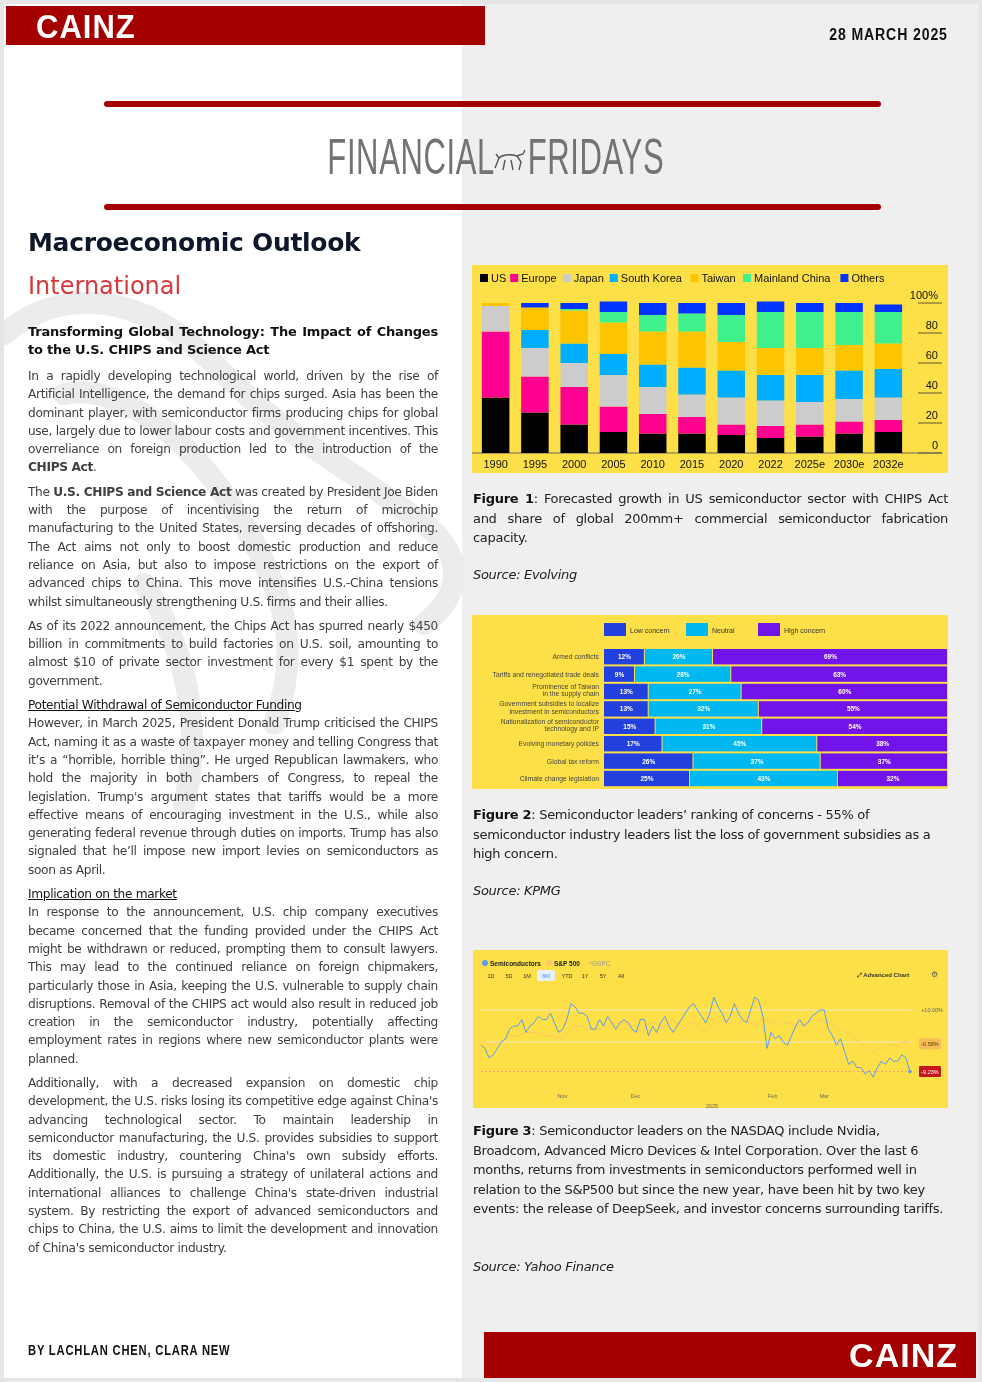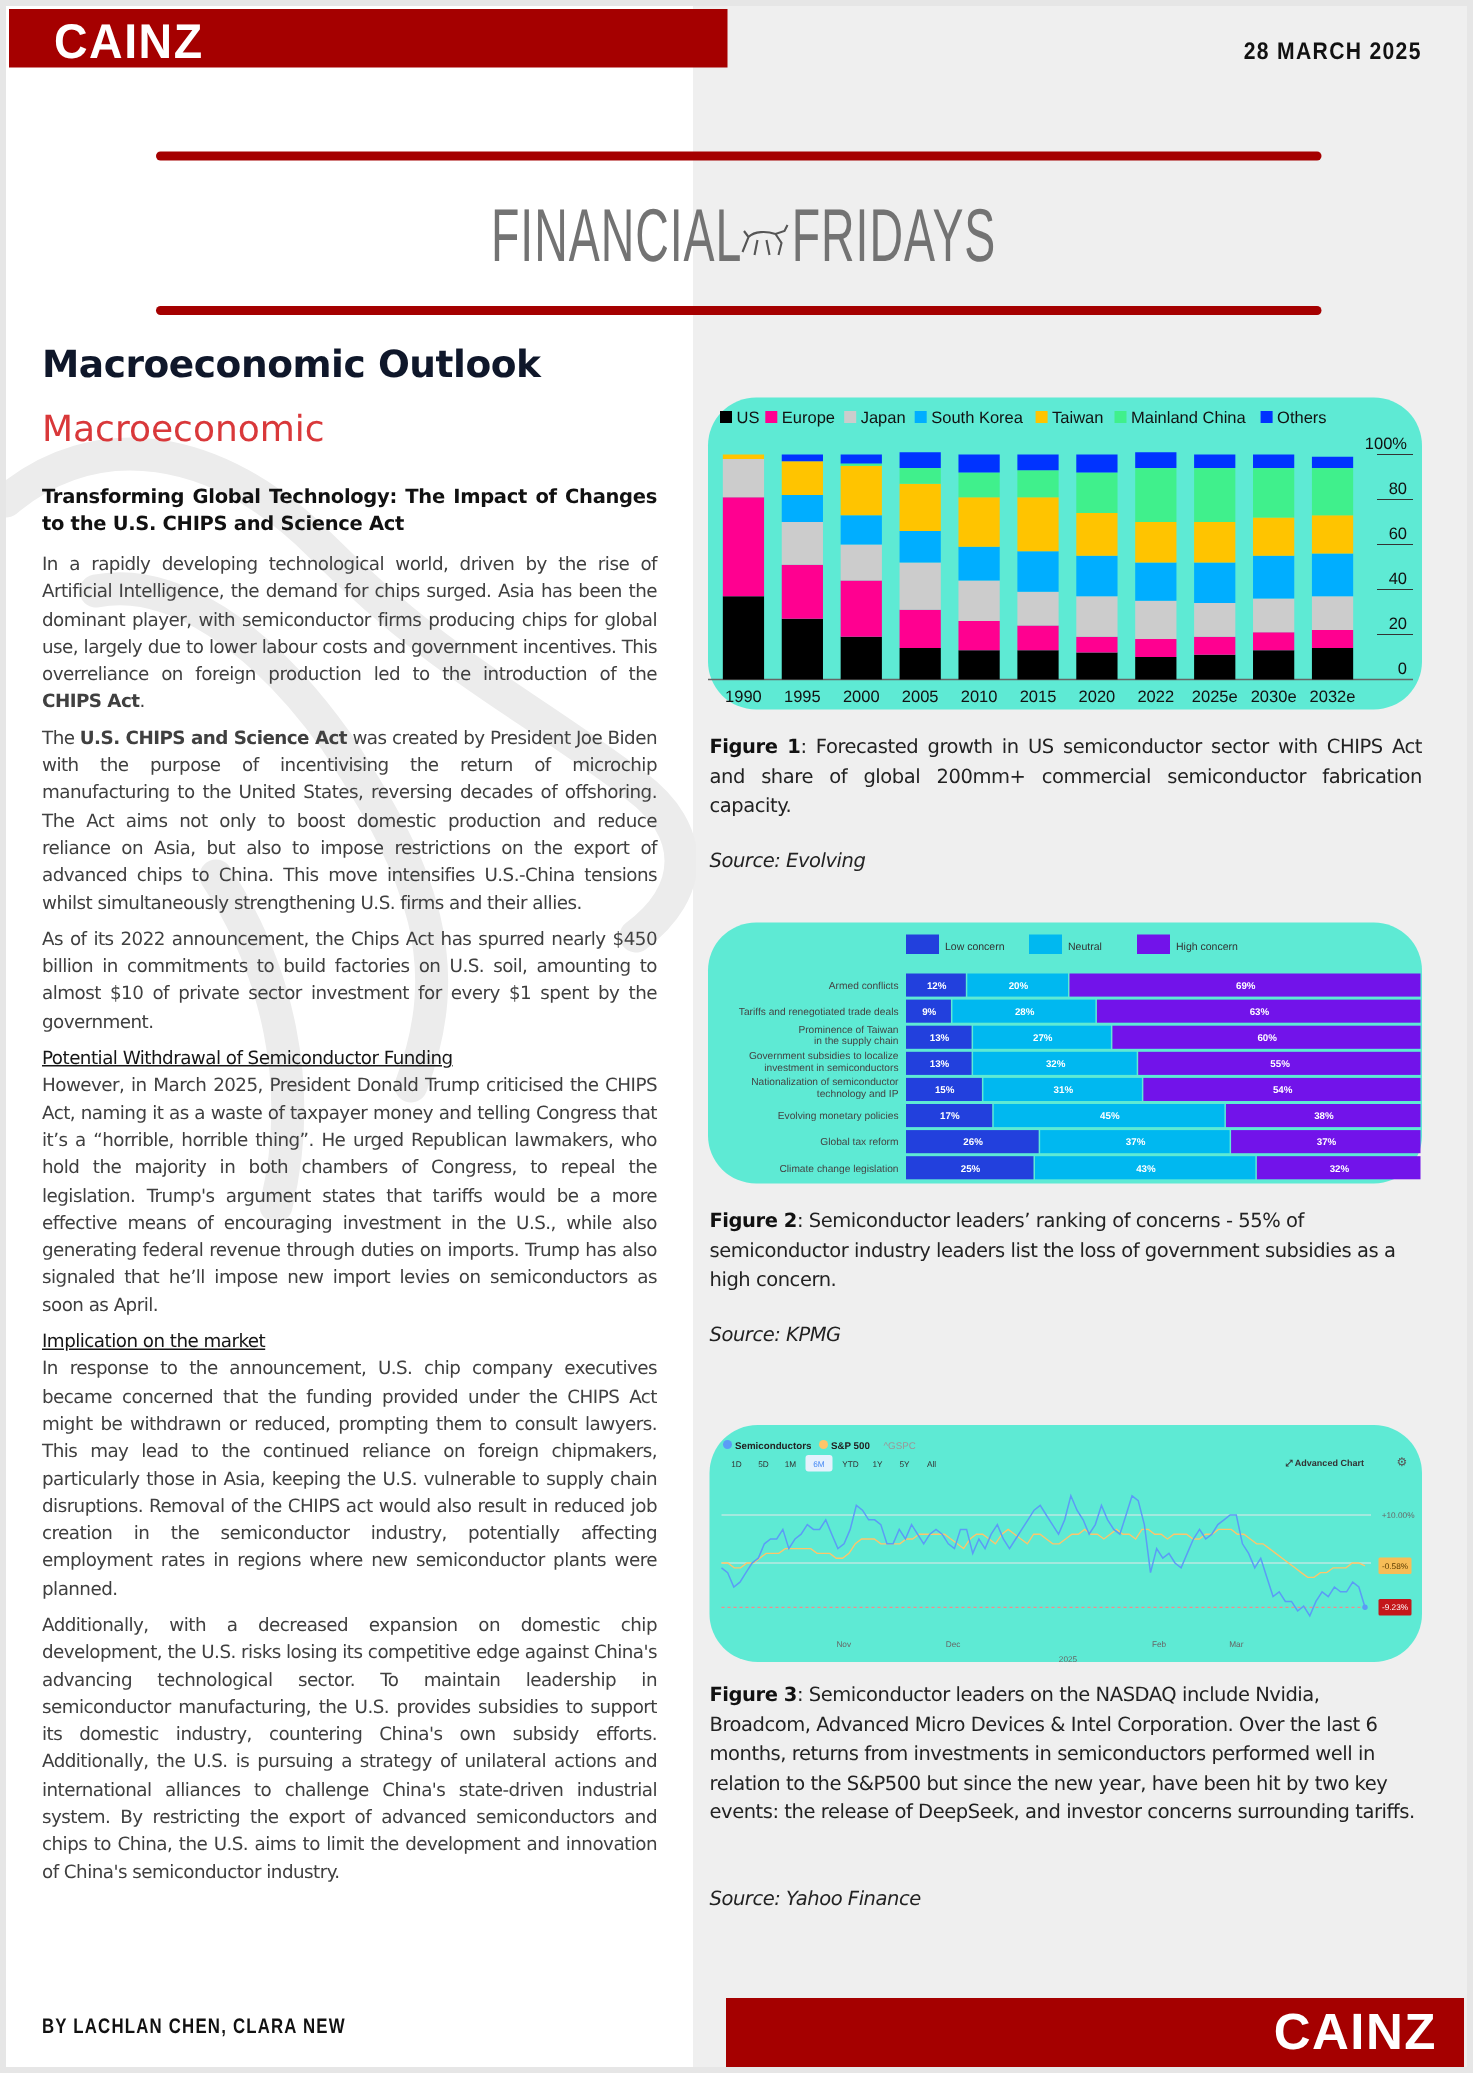--- a/index.html
+++ b/index.html
@@ -22,21 +22,21 @@
   .h1 { font-family: "DejaVu Sans", sans-serif; font-weight: bold; font-size: 25px; color: #0f172a; letter-spacing: -0.3px; height: 42px; }
   .h2 { font-size: 24px; color: #d9383a; height: 40px; margin-top: 2px; }
   .art-title { font-family: "DejaVu Sans", sans-serif; font-weight: bold; font-size: 13px; line-height: 18px; text-align: justify; margin-bottom: 8px; letter-spacing: -0.2px; margin-top: 11px; }
   .para { font-family: "DejaVu Sans", sans-serif; font-size: 12.2px; line-height: 18.3px; text-align: justify; letter-spacing: -0.35px; margin-bottom: 6px; color: #404040; }
   .para b { font-weight: bold; }
   .subhead { font-size: 12.2px; line-height: 18.3px; text-decoration: underline; letter-spacing: -0.35px; color: #161616; }
   .byline { position: absolute; left: 24px; top: 1338px; font-family: "Liberation Sans", sans-serif; font-weight: bold; font-size: 14px; letter-spacing: 1px; transform: scaleX(0.8); transform-origin: left center; color: #111; }
   .ftr-red { position: absolute; left: 480px; top: 1328px; width: 492px; height: 46px; background: #a50000; }
   .logo-bottom { position: absolute; right: 18px; top: 4px; color: #fff; font-family: "Liberation Sans", sans-serif; font-weight: bold; font-size: 34px; letter-spacing: 1px; }
 
-  .fig { position: absolute; background: #5eead4; border-radius: 32px; }
+  .fig { position: absolute; background: #fde047; }
   .cap { position: absolute; left: 469px; width: 475px; font-family: "DejaVu Sans", sans-serif; font-size: 13px; line-height: 19.5px; color: #222; letter-spacing: -0.3px; }
   .cap.just { text-align: justify; }
   .cap b { color: #111; }
   .source { position: absolute; left: 469px; font-family: "DejaVu Sans", sans-serif; font-style: italic; font-size: 13px; color: #222; letter-spacing: -0.3px; }
   svg text { font-family: "Liberation Sans", sans-serif; }
 </style>
 </head>
 <body>
 
 <div class="page">
@@ -56,21 +56,21 @@
     <span class="word mast-left">FINANCIAL</span>
     <svg class="bull" viewBox="0 0 40 26">
       <path d="M4,20 L8,10 C12,6 20,6 26,8 L32,6 L34,2 M26,8 L30,14 L28,22 M14,12 L12,22 M20,12 L22,22 M8,10 L5,6" fill="none" stroke="#555" stroke-width="1.4"></path>
     </svg>
     <span class="word mast-right">FRIDAYS</span>
   </div>
   <div class="rule" style="top:200px"></div>
 
   <div class="left-col">
     <div class="h1">Macroeconomic Outlook</div>
-    <div class="h2">Macroeconomic</div>
+    <div class="h2">International</div>
     <div class="art-title">Transforming Global Technology: The Impact of Changes to the U.S. CHIPS and Science Act</div>
     <p class="para"><span>In a rapidly developing technological world, driven by the rise of Artificial Intelligence, the demand for chips surged. Asia has been the dominant player, with semiconductor firms producing chips for global use, largely due to lower labour costs and government incentives. This overreliance on foreign production led to the introduction of the </span><b>CHIPS Act</b><span>.</span></p>
     <p class="para"><span>The </span><b>U.S. CHIPS and Science Act</b><span> was created by President Joe Biden with the purpose of incentivising the return of microchip manufacturing to the United States, reversing decades of offshoring. The Act aims not only to boost domestic production and reduce reliance on Asia, but also to impose restrictions on the export of advanced chips to China. This move intensifies U.S.-China tensions whilst simultaneously strengthening U.S. firms and their allies.</span></p>
     <p class="para">As of its 2022 announcement, the Chips Act has spurred nearly $450 billion in commitments to build factories on U.S. soil, amounting to almost $10 of private sector investment for every $1 spent by the government.</p>
     <div class="subhead">Potential Withdrawal of Semiconductor Funding</div>
     <p class="para">However, in March 2025, President Donald Trump criticised the CHIPS Act, naming it as a waste of taxpayer money and telling Congress that it’s a “horrible, horrible thing”. He urged Republican lawmakers, who hold the majority in both chambers of Congress, to repeal the legislation. Trump's argument states that tariffs would be a more effective means of encouraging investment in the U.S., while also generating federal revenue through duties on imports. Trump has also signaled that he’ll impose new import levies on semiconductors as soon as April.</p>
     <div class="subhead">Implication on the market</div>
     <p class="para">In response to the announcement, U.S. chip company executives became concerned that the funding provided under the CHIPS Act might be withdrawn or reduced, prompting them to consult lawyers. This may lead to the continued reliance on foreign chipmakers, particularly those in Asia, keeping the U.S. vulnerable to supply chain disruptions. Removal of the CHIPS act would also result in reduced job creation in the semiconductor industry, potentially affecting employment rates in regions where new semiconductor plants were planned.</p>
     <p class="para">Additionally, with a decreased expansion on domestic chip development, the U.S.  risks losing its competitive edge against China's advancing technological sector.  To maintain leadership in semiconductor manufacturing, the U.S. provides subsidies to support its domestic industry, countering China's own subsidy efforts.  Additionally, the U.S. is pursuing a strategy of unilateral actions and international alliances to challenge China's state-driven industrial system. By restricting the export of advanced semiconductors and chips to China, the U.S. aims to limit the development and innovation of China's semiconductor industry.</p>
   </div>

